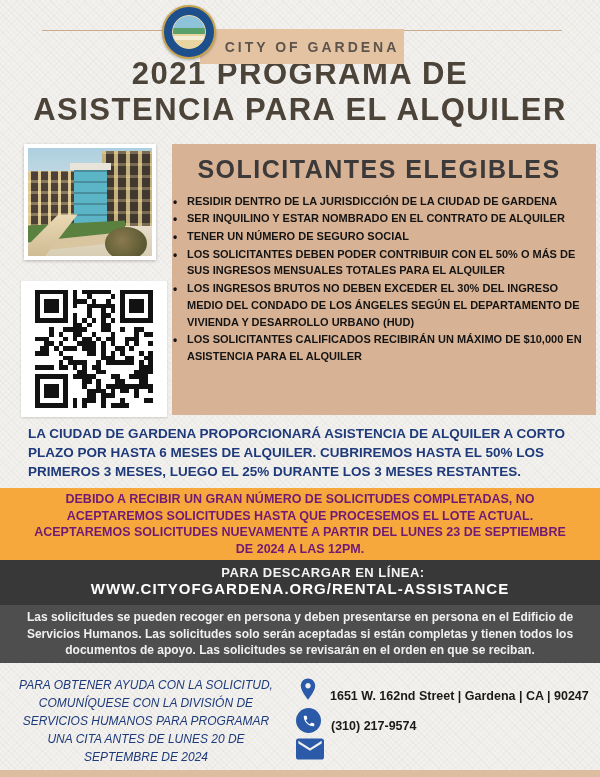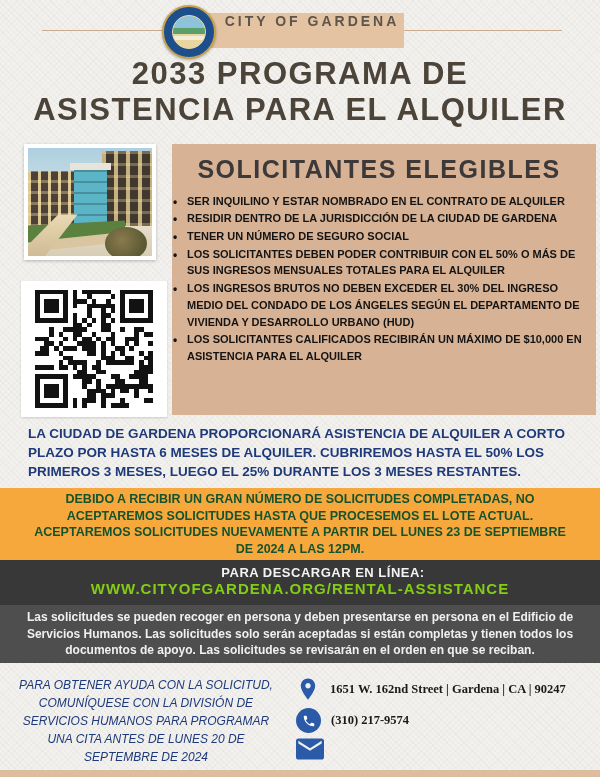--- a/index.html
+++ b/index.html
@@ -10,23 +10,23 @@
     background-color:#f2f1ee;
     background-image:
       repeating-linear-gradient(45deg, rgba(120,115,105,.05) 0 1px, transparent 1px 4px),
       repeating-linear-gradient(-45deg, rgba(120,115,105,.04) 0 1px, transparent 1px 4px);
     display:flex; flex-direction:column;
   }
   
   .hdr-row { position:relative; height:36px; margin-top:13px; flex:none; }
   .hdr-line { position:absolute; top:17px; left:42px; right:38px; height:1px; background:#cbab8d; }
   .hdr-banner {
-    position:absolute; left:200px; top:0; width:204px; height:35px;
+    position:absolute; left:200px; top:16px; width:204px; height:35px;
     background:var(--banner-tan,#e4c3a3);
-    display:flex; align-items:flex-start; justify-content:center; padding-left:20px;
+    display:flex; align-items:center; justify-content:center; padding-left:20px;
   }
   .hdr-banner span { font-size:14px; font-weight:bold; letter-spacing:3px; color:#5d544b; }
   .seal {
     position:absolute; left:162px; top:-8px; width:54px; height:54px; border-radius:50%;
     background:#1d4f8c; border:2px solid #c8a24a;
     box-shadow:0 1px 3px rgba(0,0,0,.3); z-index:2;
     display:flex; align-items:center; justify-content:center;
   }
   .seal-inner {
     width:34px; height:34px; border-radius:50%; border:1px solid #e8d9a8; overflow:hidden;
@@ -61,35 +61,35 @@
   .qc { background:#fff; } .qc.on { background:#121212; }
   .tan-box { flex:1; background:var(--box-tan,#d8b294); padding:8px 10px 6px 0; }
   .tan-box h2 { text-align:center; font-size:25px; letter-spacing:1.5px; color:var(--heading-charcoal,#3b393a); margin:3px 0 9px; }
   .tan-box ul { list-style:none; }
   .tan-box li { position:relative; padding-left:15px; font-size:11px; font-weight:bold; color:#141414; line-height:1.52; margin-bottom:1px; }
   .tan-box li::before { content:"\2022"; position:absolute; left:1px; top:0; font-size:12px; }
   
   .summary { flex:none; margin-top:9px; padding:0 28px; text-align:left;
     font-size:13.5px; font-weight:bold; line-height:1.42; color:var(--navy,#1e3a7b); }
   .orange-band { flex:none; margin-top:7px; height:72px; background:var(--orange,#f7a83d);
-    color:#14532d; font-weight:bold; font-size:12.5px; line-height:1.32; text-align:center;
+    color:#701a75; font-weight:bold; font-size:12.5px; line-height:1.32; text-align:center;
     display:flex; align-items:center; justify-content:center; padding:4px 28px; }
   .dark-band { flex:none; height:45px; background:var(--dark-band,#383838); color:#f3f3f3;
     text-align:center; padding-top:5px; }
   .dark-band .l1 { font-size:13px; font-weight:bold; letter-spacing:.5px;margin-left:46px; }
-  .dark-band .l2 { font-size:15px; font-weight:bold; letter-spacing:1px; color:#84cc16; }
+  .dark-band .l2 { font-size:15px; font-weight:bold; letter-spacing:1px; color:#ffffff; }
   .gray-band { flex:none; height:58px; background:var(--gray-band,#4e4e4e); color:#f0f0f0;
     font-size:12px; font-weight:bold; line-height:1.38; text-align:center;
     display:flex; align-items:center; justify-content:center; padding:10px 6px; }
   
   .bottom { flex:1; display:flex; padding:10px 8px 4px 10px; }
   .help { width:272px; flex:none; text-align:center; font-size:12px; font-weight:normal; font-style:italic;
     line-height:1.5; color:var(--navy,#1e3a7b); padding-top:3px; }
   .contacts { flex:1; padding-left:14px; display:flex; flex-direction:column; justify-content:space-between; padding-top:2px; padding-bottom:6px; }
-  .c-row { display:flex; align-items:center; gap:10px;font-family:Liberation Serif, serif; }
+  .c-row { display:flex; align-items:flex-end; gap:10px; }
   .c-row .txt { font-size:12.5px; font-weight:bold; color:#1a1a1a; }
   .icon-pin svg, .icon-mail svg { display:block; }
   .icon-phone { width:25px; height:25px; border-radius:50%; background:var(--icon-blue,#2a5aa8);
     display:flex; align-items:center; justify-content:center; flex:none; }
   
   .footer { flex:none; height:30px; background:var(--footer-tan,#dcbd9f);
     display:flex; align-items:center; justify-content:space-between; padding:0 50px 0 92px; }
   .f-item { display:flex; align-items:center; gap:6px; }
   .mini-seal { width:17px; height:17px; border-radius:50%; background:#1d4f8c; border:1px solid #c8a24a;
     display:flex; align-items:center; justify-content:center; }
@@ -110,21 +110,21 @@
     <div class="hdr-line"></div>
     <div class="seal">
       <div class="seal-inner"></div>
     </div>
     <div class="hdr-banner">
       <span>CITY OF GARDENA</span>
     </div>
   </div>
 
   <div class="title">
-    <div>2033 PROGRAMA DE</div>
+    <div>2021 PROGRAMA DE</div>
     <div>ASISTENCIA PARA EL ALQUILER</div>
   </div>
 
   <div class="main">
     <div class="left-col">
       <div class="photo">
         <div class="photo-inner">
           <div class="bld bld-left"></div>
           <div class="bld bld-right"></div>
           <div class="bld bld-teal"></div>
@@ -760,22 +760,22 @@
             <div class="qc"></div>
             <div class="qc"></div>
             <div class="qc"></div>
             <div class="qc"></div>
           </div>
       </div>
     </div>
     <div class="tan-box">
       <h2>SOLICITANTES ELEGIBLES</h2>
       <ul>
+        <li>RESIDIR DENTRO DE LA JURISDICCIÓN DE LA CIUDAD DE GARDENA</li>
         <li>SER INQUILINO Y ESTAR NOMBRADO EN EL CONTRATO DE ALQUILER</li>
-        <li>RESIDIR DENTRO DE LA JURISDICCIÓN DE LA CIUDAD DE GARDENA</li>
         <li>TENER UN NÚMERO DE SEGURO SOCIAL</li>
         <li>LOS SOLICITANTES DEBEN PODER CONTRIBUIR CON EL 50% O MÁS DE SUS INGRESOS MENSUALES TOTALES PARA EL ALQUILER</li>
         <li>LOS INGRESOS BRUTOS NO DEBEN EXCEDER EL 30% DEL INGRESO MEDIO DEL CONDADO DE LOS ÁNGELES SEGÚN EL DEPARTAMENTO DE VIVIENDA Y DESARROLLO URBANO (HUD)</li>
         <li>LOS SOLICITANTES CALIFICADOS RECIBIRÁN UN MÁXIMO DE $10,000 EN ASISTENCIA PARA EL ALQUILER</li>
       </ul>
     </div>
   </div>
 
   <div class="summary">LA CIUDAD DE GARDENA PROPORCIONARÁ ASISTENCIA DE ALQUILER A CORTO PLAZO POR HASTA 6 MESES DE ALQUILER. CUBRIREMOS HASTA EL 50% LOS PRIMEROS 3 MESES, LUEGO EL 25% DURANTE LOS 3 MESES RESTANTES.</div>
 

